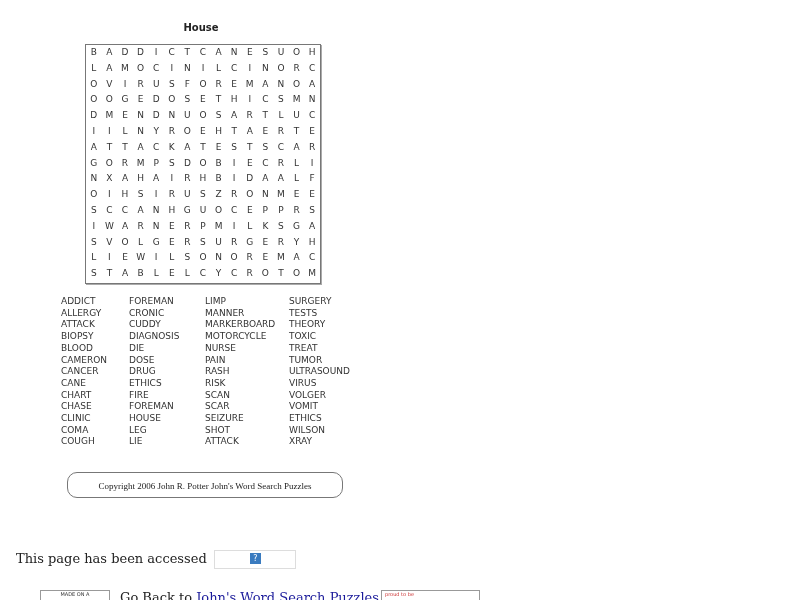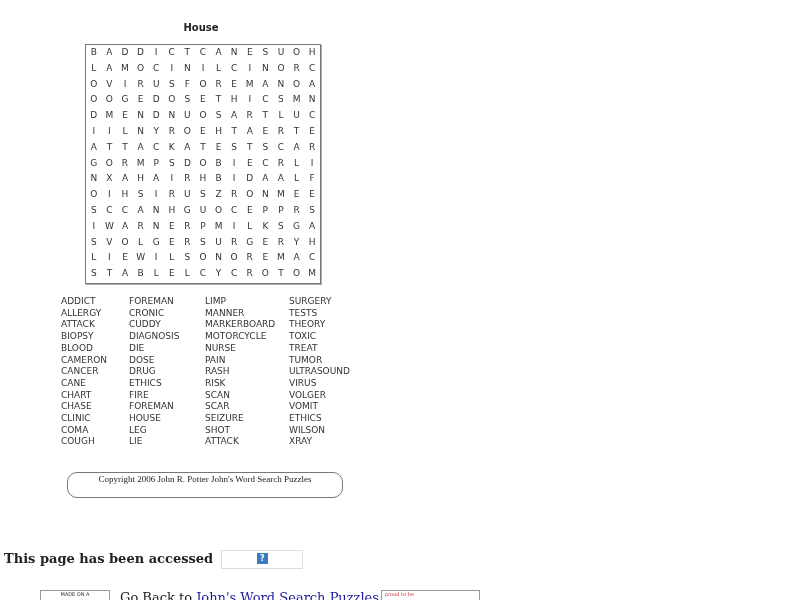--- a/index.html
+++ b/index.html
@@ -4,21 +4,21 @@
 <style>
   html, body { margin:0; padding:0; background:#fff; }
   body { width:800px; height:600px; overflow:hidden; position:relative; font-family:"DejaVu Sans", sans-serif; color:#222; }
   .title { position:absolute; left:0; top:22px; width:402px; text-align:center; font-size:10px; font-weight:bold; }
   .grid { position:absolute; left:85px; top:44px; width:234px; height:238px; border:1px solid #777; box-shadow:1px 1px 0 #aaa; }
   .grid-row { display:flex; height:15.8px; }
   .cell { width:15.6px; text-align:center; font-size:9px; line-height:15.8px; color:#333; }
   .words { position:absolute; top:296px; font-size:9px; line-height:11.7px; color:#333; }
   .words div { white-space:nowrap; }
   .copyright { position:absolute; left:67px; top:472px; width:274px; height:24px; border:1px solid #777; border-radius:10px; font-family:"Liberation Serif", serif; font-size:9px; line-height:11px; text-align:center; color:#222; }
-  .access { position:absolute; left:4px; top:550px; font-family:"DejaVu Serif", serif; font-size:13px; color:#222;font-weight:bold; }
+  .access { position:absolute; left:16px; top:550px; font-family:"DejaVu Serif", serif; font-size:13px; color:#222; }
   .counter { display:inline-block; width:80px; height:17px; border:1px solid #ddd; vertical-align:middle; position:relative; margin:0 3px; }
   .counter-icon { position:absolute; left:35px; top:2px; width:11px; height:11px; background:#3a7bbf; color:#fff; font-size:8px; line-height:11px; text-align:center; font-family:"DejaVu Sans", sans-serif; }
   .made-badge { position:absolute; left:40px; top:590px; width:68px; height:14px; border:1px solid #999; font-size:5px; text-align:center; color:#333; font-family:"DejaVu Sans", sans-serif; }
   .goback { position:absolute; left:120px; top:590px; font-family:"DejaVu Serif", serif; font-size:13px; color:#222; }
   .goback a { color:#1a1a9a; text-decoration:none; }
   .proud-badge { position:absolute; left:381px; top:590px; width:94px; height:12px; border:1px solid #999; font-size:5px; color:#c33; padding-left:3px; font-family:"DejaVu Sans", sans-serif; }
 </style>
 </head>
 <body>
 
@@ -337,21 +337,21 @@
     <div>ULTRASOUND</div>
     <div>VIRUS</div>
     <div>VOLGER</div>
     <div>VOMIT</div>
     <div>ETHICS</div>
     <div>WILSON</div>
     <div>XRAY</div>
   </div>
 
 <div class="copyright">
-  <div style="margin-top:1px">Copyright 2006 John R. Potter     John's Word Search Puzzles</div>
+  <div style="margin-top:8px">Copyright 2006 John R. Potter     John's Word Search Puzzles</div>
 </div>
 
 <div class="access">
   <span>This page has been accessed</span>
   <span class="counter"><span class="counter-icon">?</span></span>
 </div>
 
 <div class="made-badge">MADE ON A</div>
 <div class="goback">
   <span>Go Back to</span>

